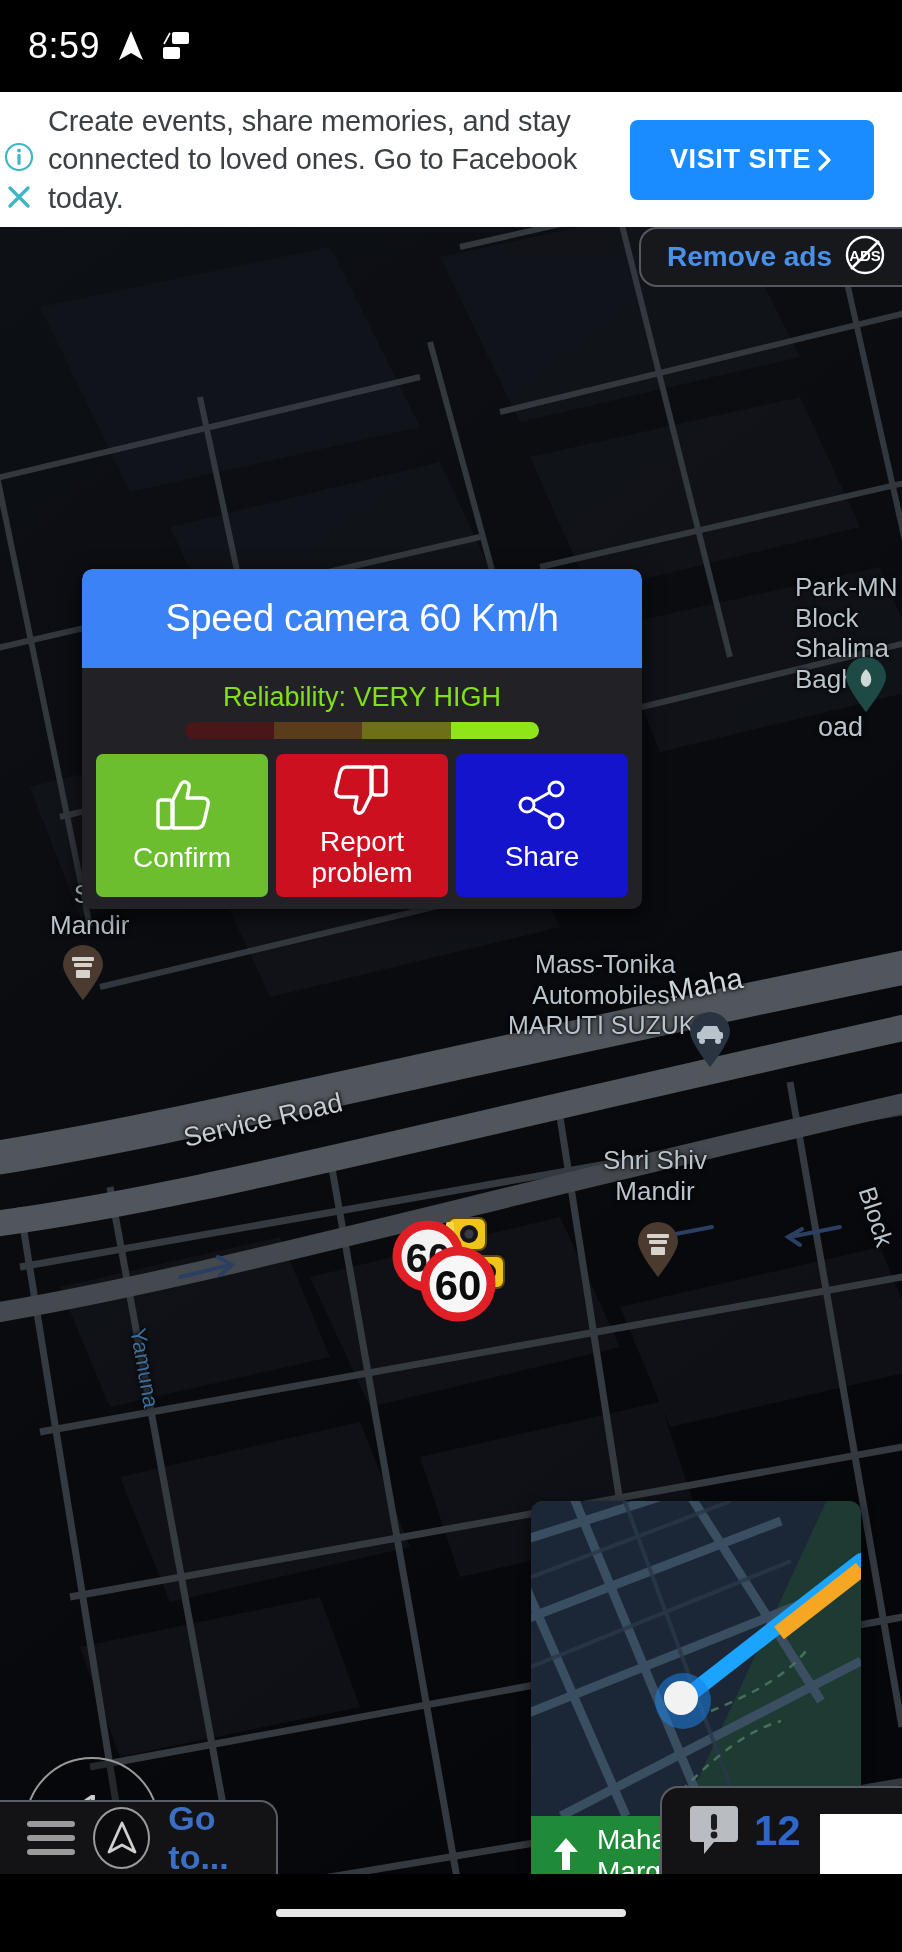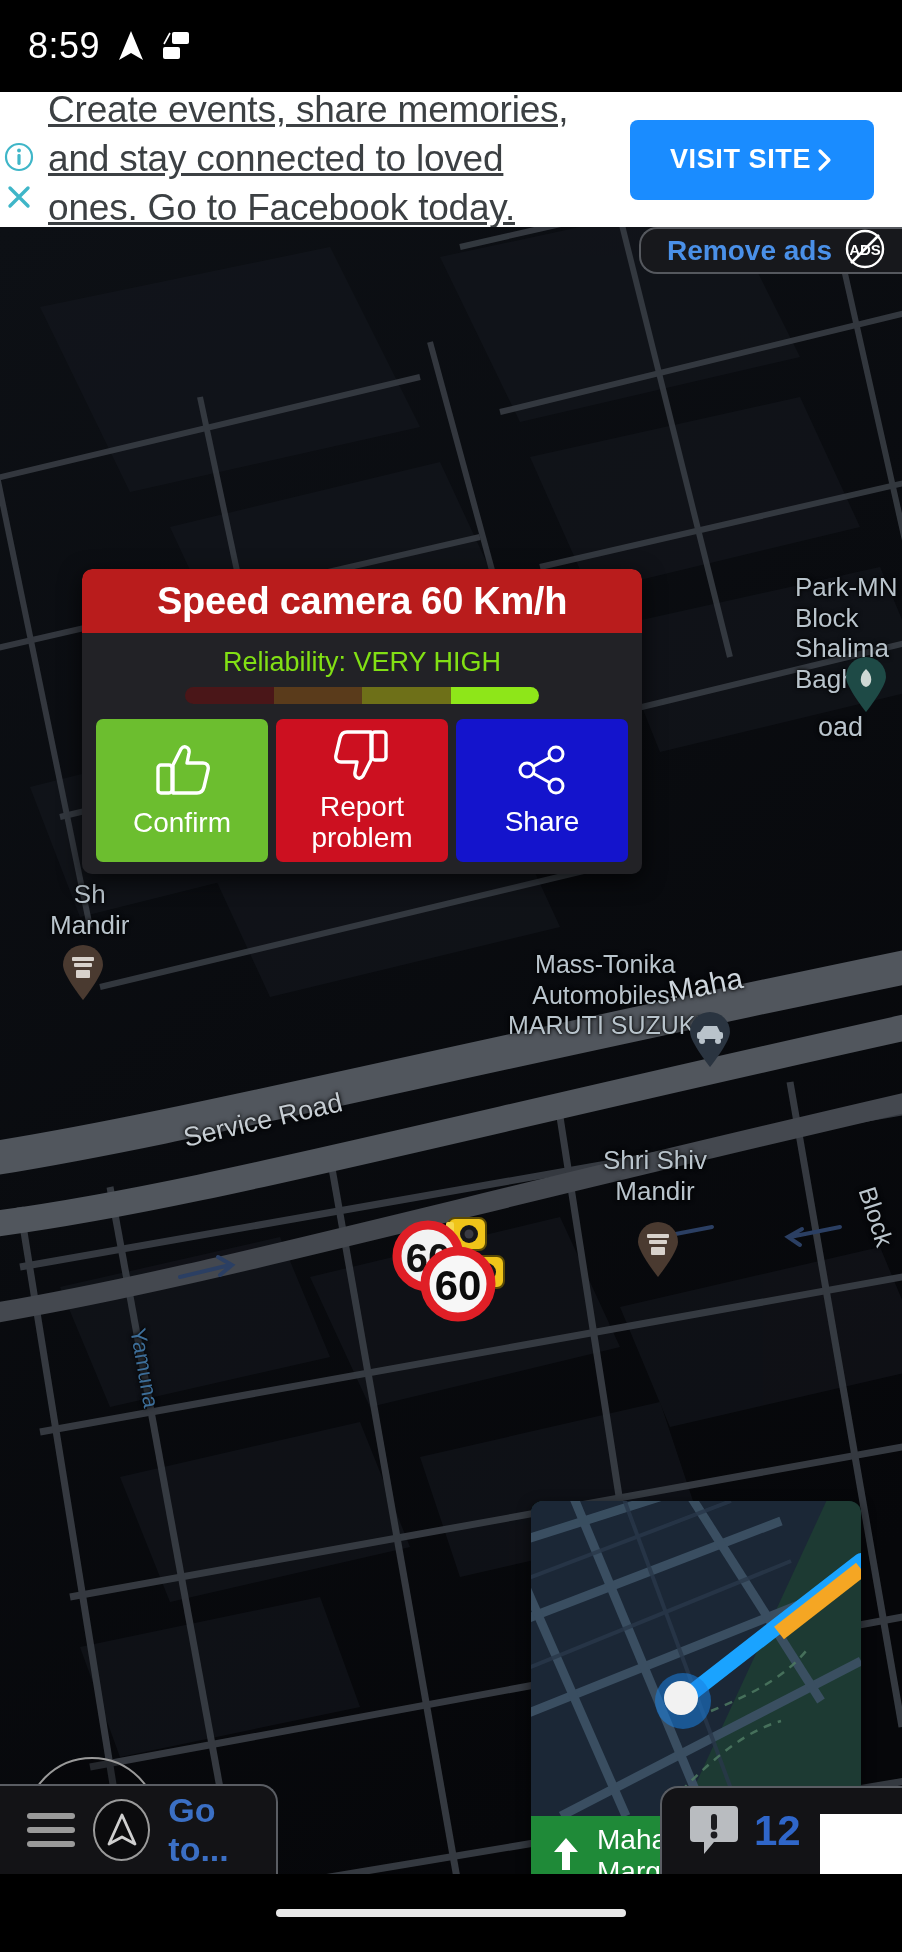--- a/index.html
+++ b/index.html
@@ -28,21 +28,21 @@
   #ad-banner {
     position:absolute; left:0; top:92px; width:902px; height:135px;
     background:#fff; display:flex; align-items:center;
   }
   #ad-badges {
     position:absolute; left:4px; top:50px; display:flex;
     flex-direction:column; align-items:center; gap:6px;
   }
   #ad-text {
     margin-left:48px; width:545px; color:#3c4043;
-    font-size:37px; line-height:1.32; letter-spacing:-.2px;text-decoration:underline;
+    font-size:29px; line-height:1.32; letter-spacing:-.2px;
   }
   #ad-cta {
     margin-left:auto; margin-right:28px;
     background:#1a8cff; color:#fff; border:none; border-radius:8px;
     width:244px; height:80px; font-size:27px; font-weight:700;
     letter-spacing:.6px; display:flex; align-items:center;
     justify-content:center; gap:5px; font-family:"Liberation Sans", sans-serif;
   }
 
   
@@ -55,37 +55,37 @@
     position:absolute; color:#b9c4cc; font-size:25px; font-weight:400;
     text-align:center; text-shadow:0 0 5px #000,0 0 3px #000;
     line-height:1.18; white-space:pre; pointer-events:none;
   }
   .poi-pin {
     position:absolute; width:46px; height:56px;
   }
 
   
   #remove-ads {
-    position:absolute; right:0; top:0; height:47px;
+    position:absolute; right:0; top:0; height:60px;
     background:#17181c; border:2px solid #55585e; border-right:none;
     border-radius:18px 0 0 18px; display:flex; align-items:center;
     gap:12px; padding:0 16px 0 26px;
   }
   #remove-ads-label { color:#4a90e8; font-size:28px; font-weight:700; }
 
   
   #camera-card {
     position:absolute; left:82px; top:342px; width:560px;
     border-radius:10px; overflow:hidden;
     box-shadow:0 6px 22px rgba(0,0,0,.7);
   }
   #card-header {
-    background:#b91c1c; color:#fff; height:64px;
+    background:#3b82f6; color:#fff; height:99px;
     display:flex; align-items:center; justify-content:center;
-    font-size:38px; font-weight:700; letter-spacing:-.3px;
+    font-size:38px; font-weight:400; letter-spacing:-.3px;
     border-radius:10px 10px 0 0;
   }
   #card-body { background:#222226; padding:14px 14px 12px 14px; }
   #street-name {
     color:#fff; font-size:29px; padding-left:4px; margin-bottom:18px;
   }
   #reliability-label {
     color:#82e014; font-size:27px; text-align:center; margin-bottom:9px;
   }
   #reliability-bar {
@@ -129,21 +129,21 @@
     position:absolute; left:25px; top:1530px; width:134px; height:134px;
     border-radius:50%; border:2px solid #9a9a9a;
     display:flex; flex-direction:column; align-items:center;
     justify-content:center; color:#cdcdcd; background:rgba(6,6,8,.35);
   }
   #speed-value { font-size:46px; line-height:1; font-weight:400; }
   #speed-unit { font-size:19px; margin-top:4px; }
 
   
   #bottom-left {
-    position:absolute; left:0; bottom:78px; width:278px; height:90px;
+    position:absolute; left:0; bottom:78px; width:278px; height:74px;
     background:#131316; border:2px solid #5a5d63; border-left:none;
     border-bottom:none; border-radius:0 18px 0 0;
     display:flex; align-items:center; gap:18px; padding-left:27px;
   }
   #hamburger { display:flex; flex-direction:column; gap:8px; }
   #hamburger span { display:block; width:48px; height:6px; background:#9a9a9a; border-radius:3px; }
   #nav-compass {
     width:62px; height:62px; border-radius:50%; border:2px solid #9a9a9a;
     display:flex; align-items:center; justify-content:center; background:#0b0b0d;
   }

